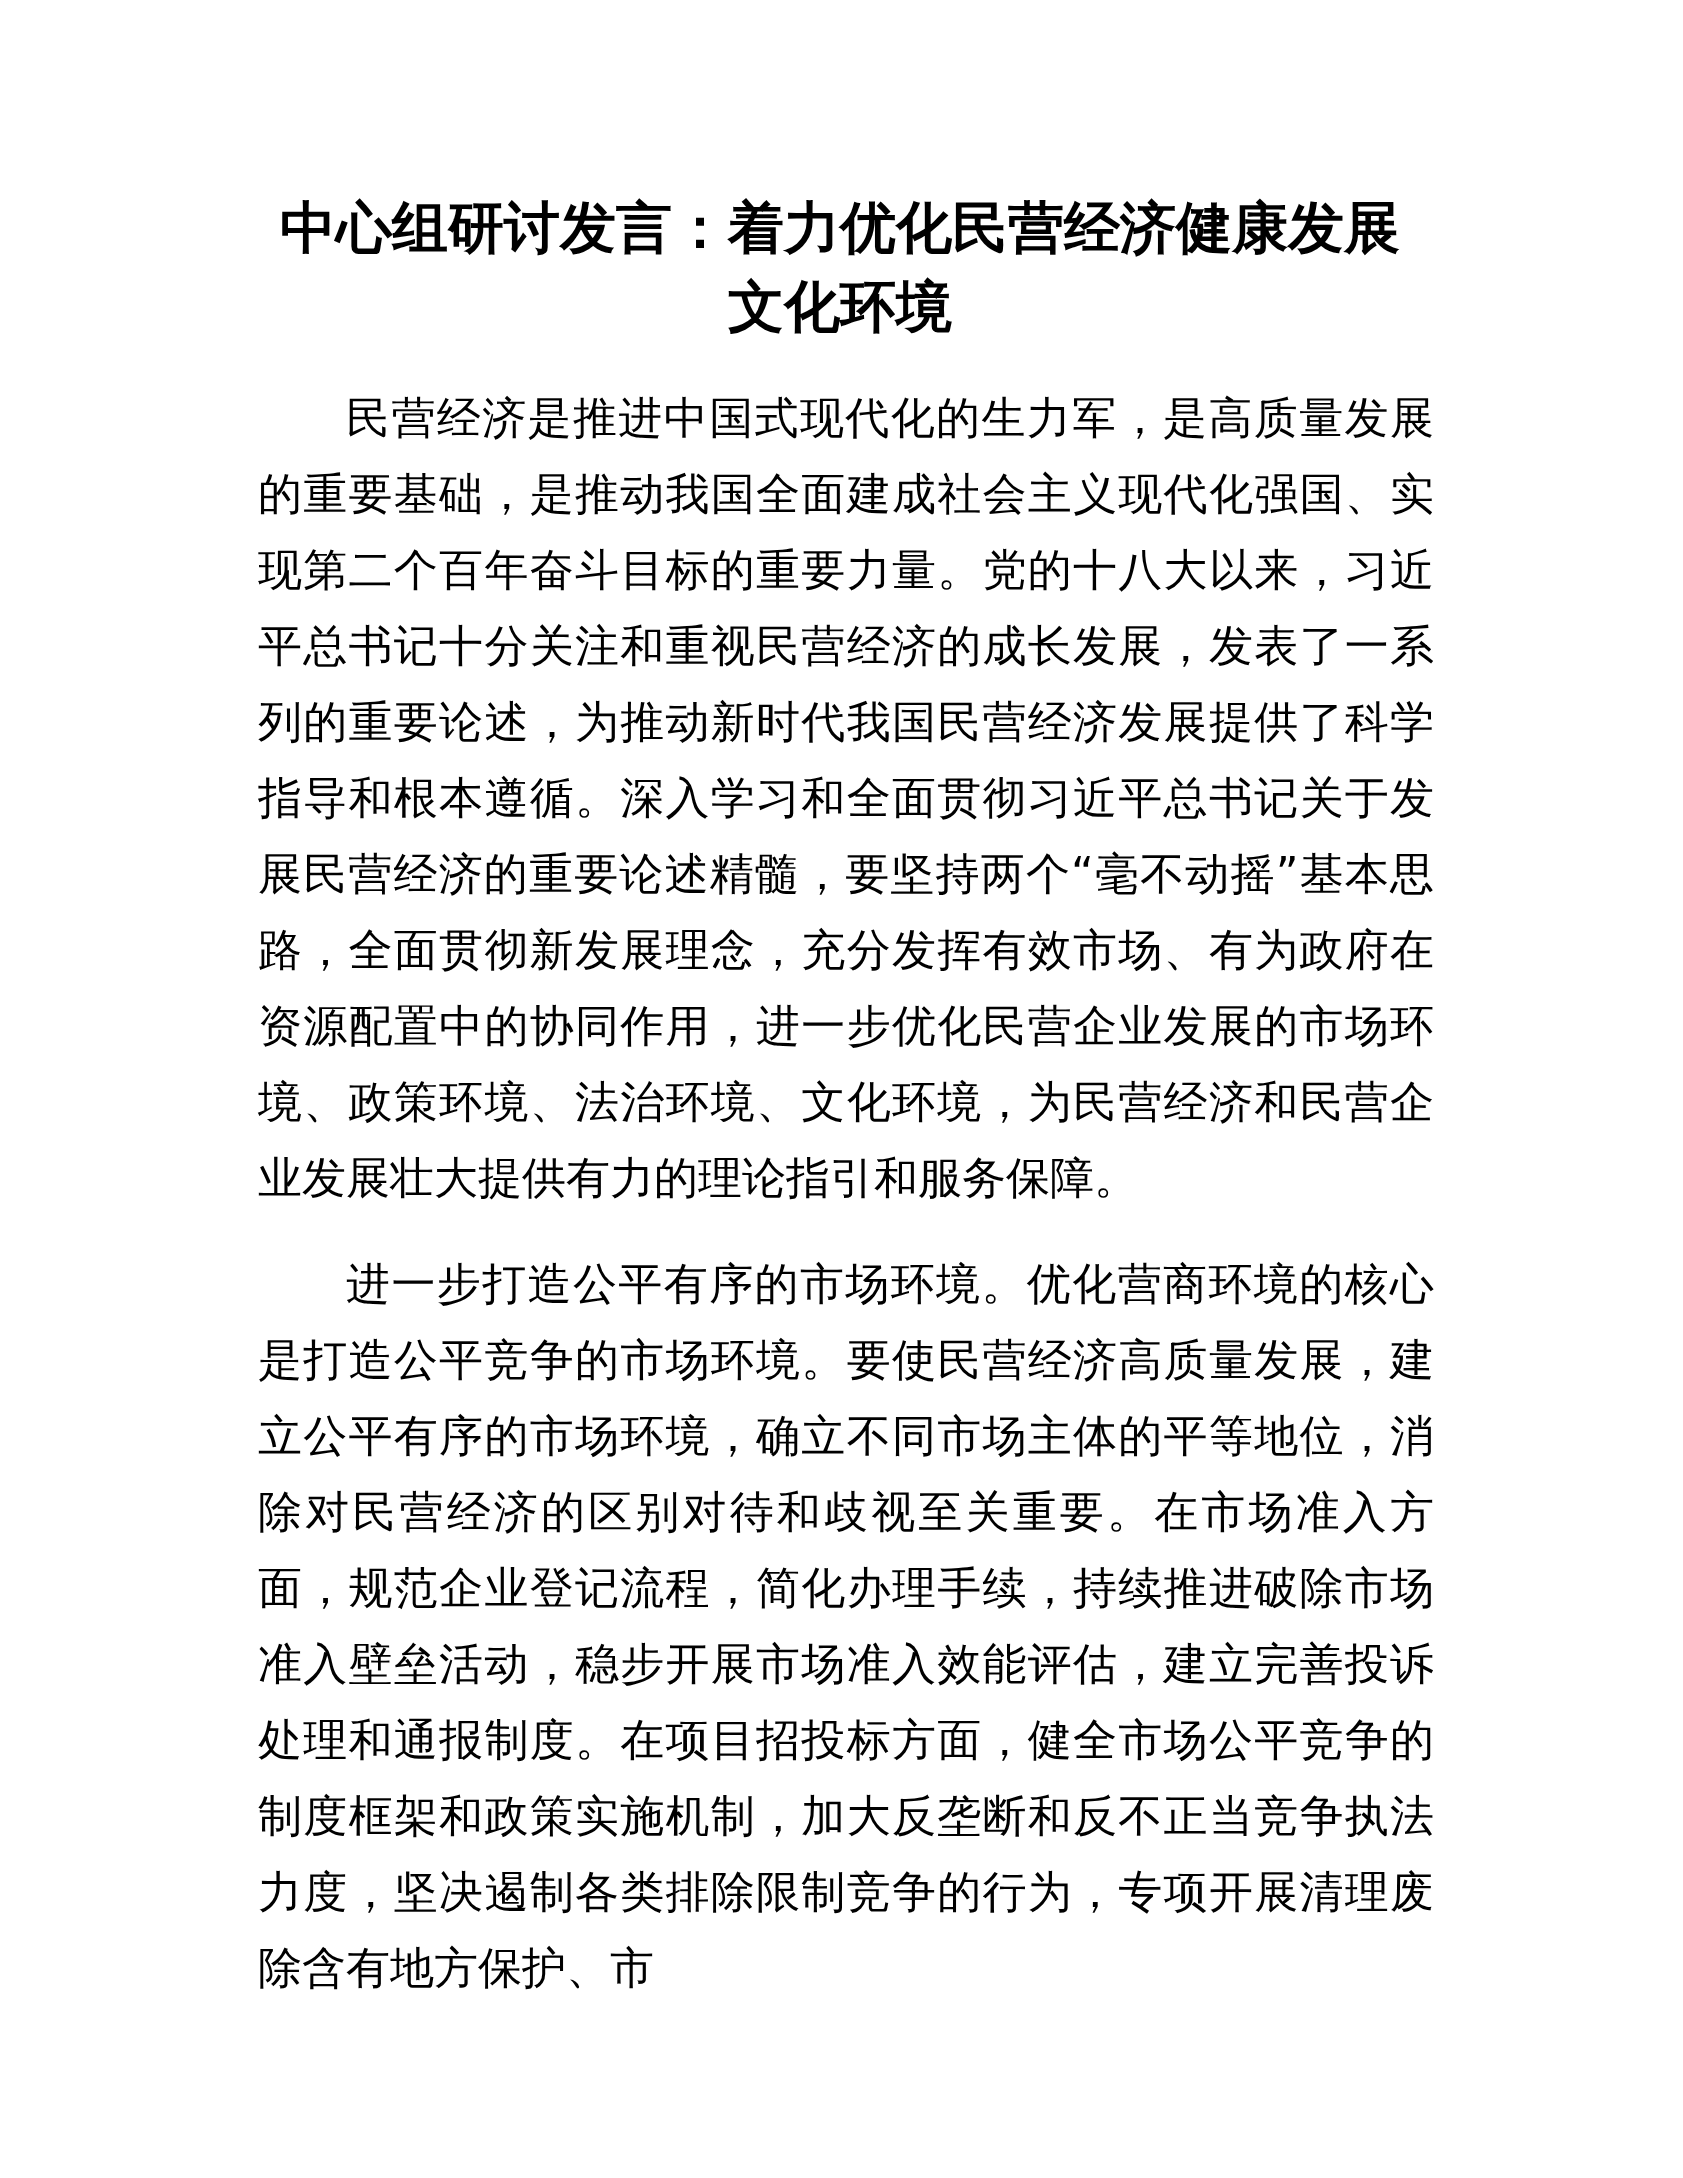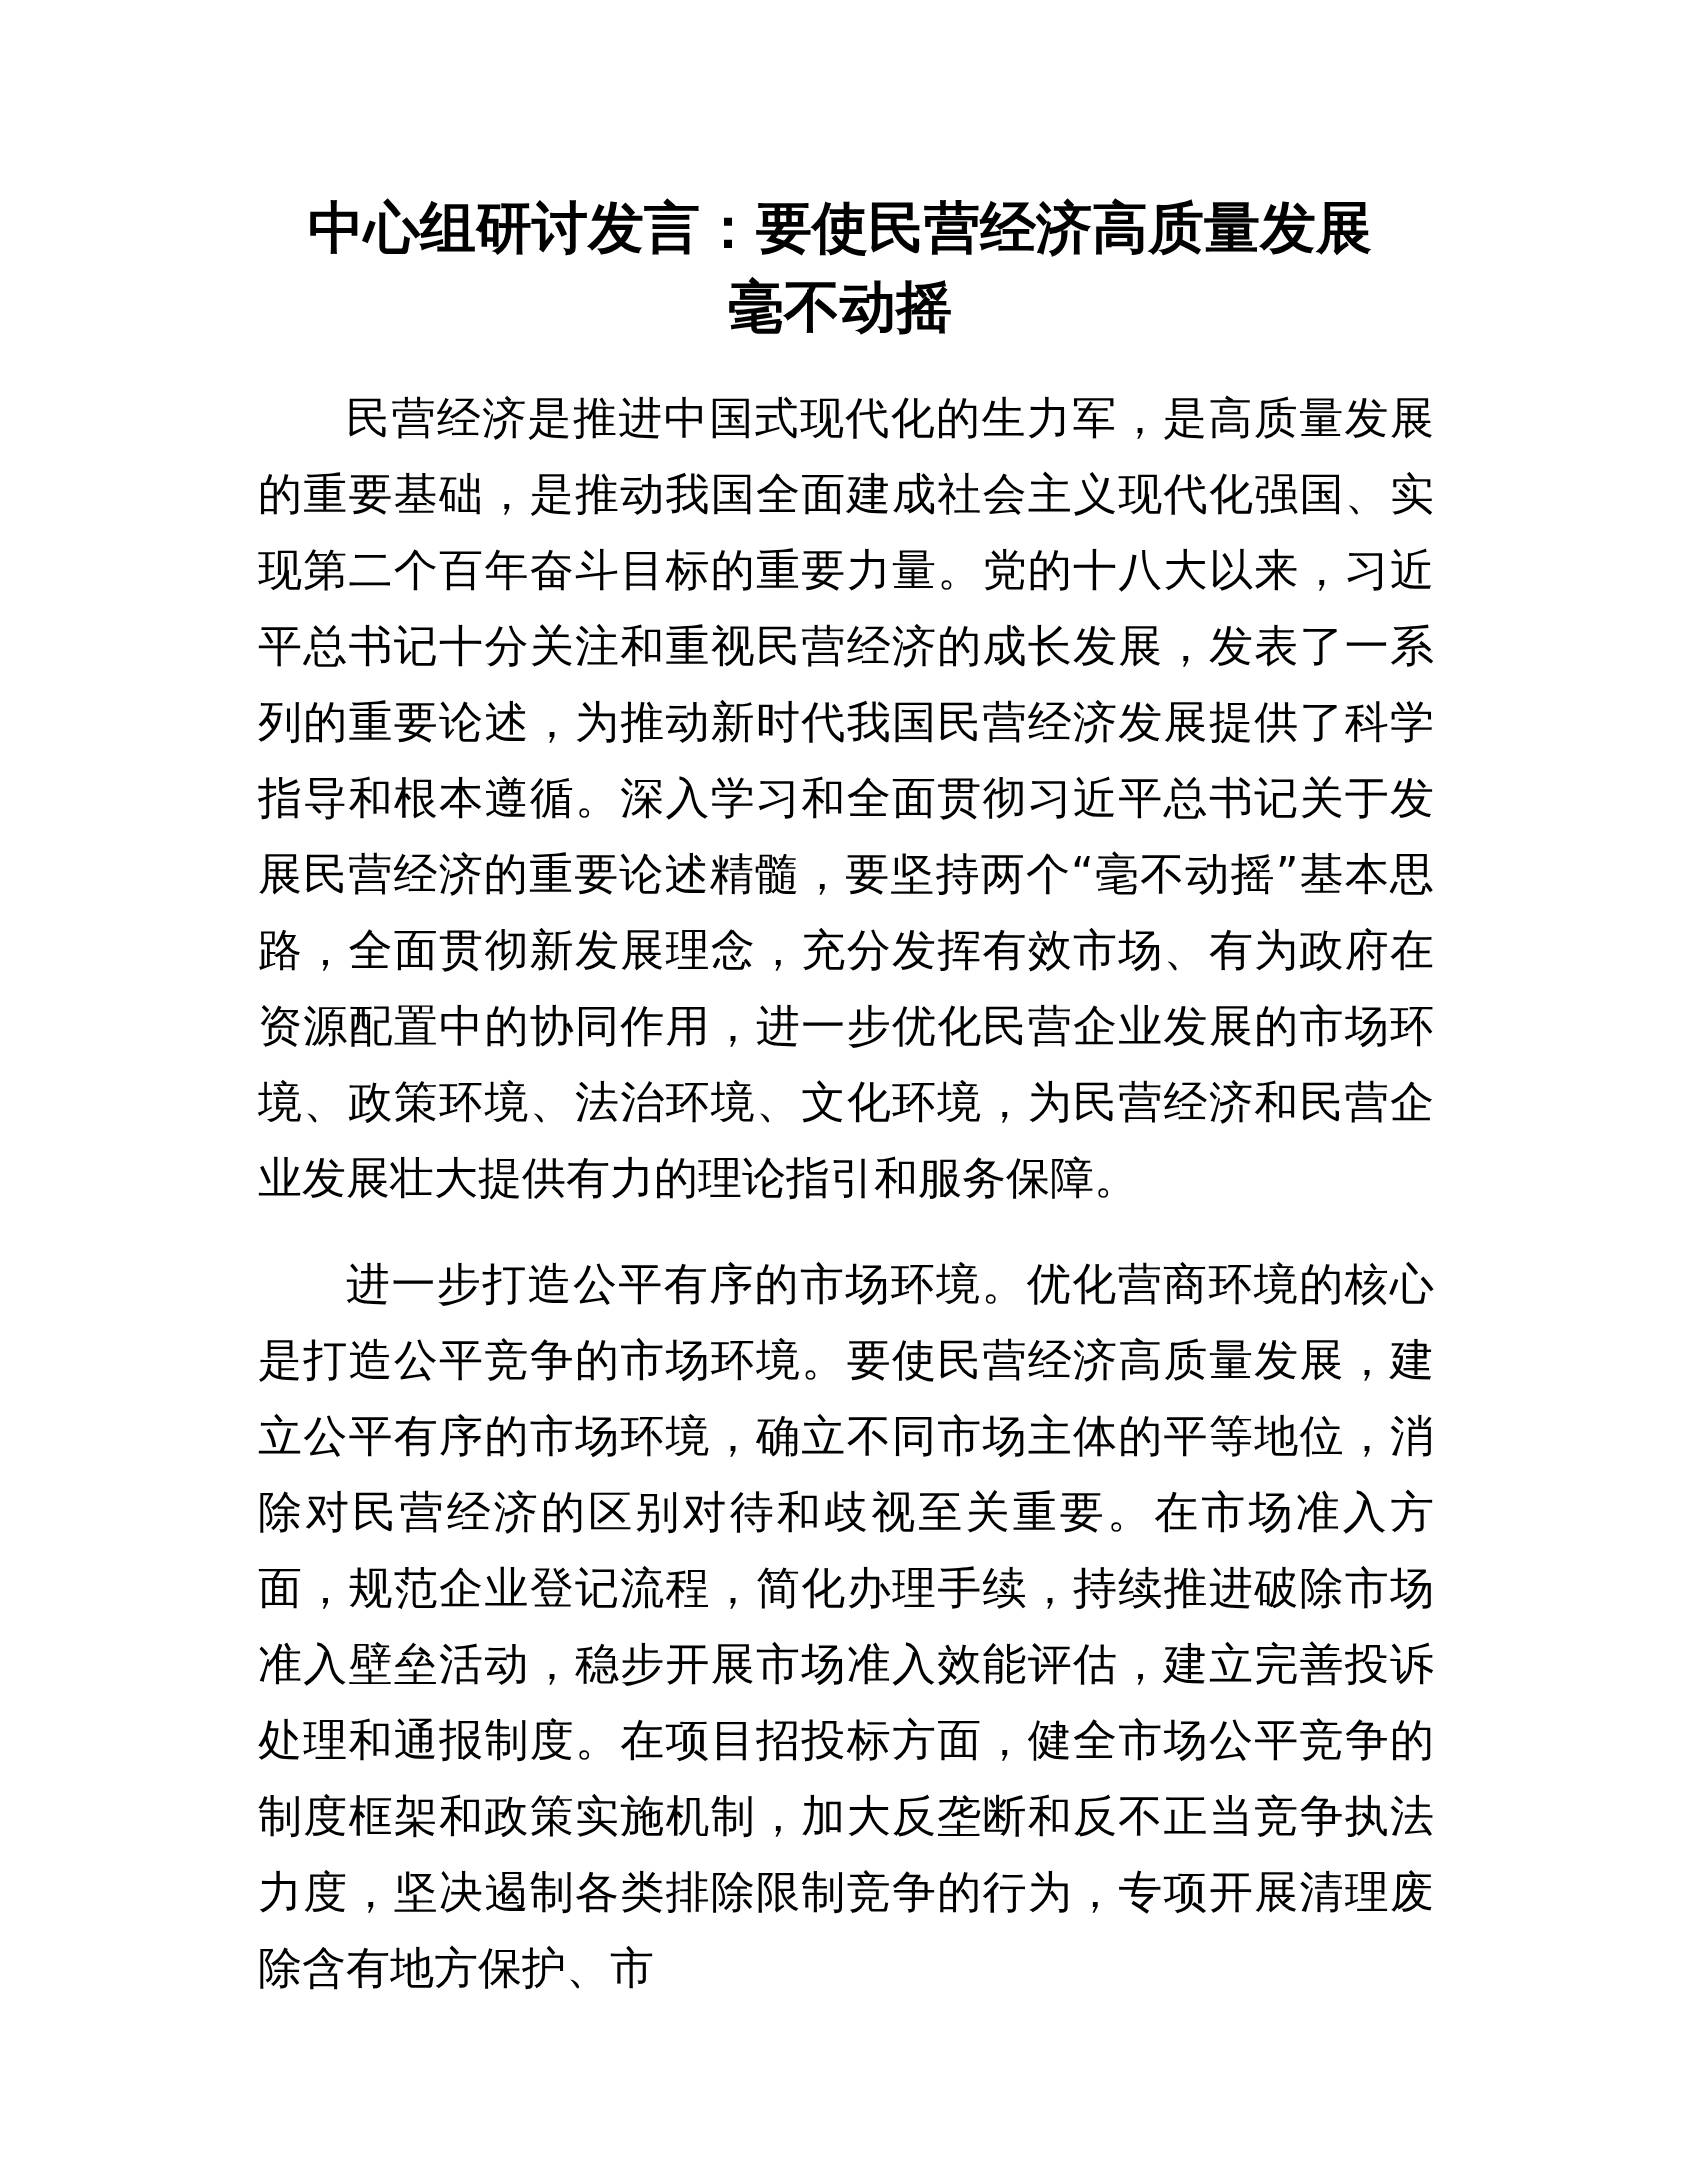--- a/index.html
+++ b/index.html
@@ -37,21 +37,21 @@
     text-indent: 2em;
     margin: 0 0 30px 12px;
     word-break: break-all;
   }
 </style>
 </head>
 <body>
 
 <div class="page">
   <h1 class="doc-title">
-    <span class="title-line">中心组研讨发言：要使民营经济高质量发展</span>
-    <span class="title-line">毫不动摇</span>
+    <span class="title-line">中心组研讨发言：着力优化民营经济健康发展</span>
+    <span class="title-line">文化环境</span>
   </h1>
   <div class="doc-body">
     <p>民营经济是推进中国式现代化的生力军，是高质量发展的重要基础，是推动我国全面建成社会主义现代化强国、实现第二个百年奋斗目标的重要力量。党的十八大以来，习近平总书记十分关注和重视民营经济的成长发展，发表了一系列的重要论述，为推动新时代我国民营经济发展提供了科学指导和根本遵循。深入学习和全面贯彻习近平总书记关于发展民营经济的重要论述精髓，要坚持两个“毫不动摇”基本思路，全面贯彻新发展理念，充分发挥有效市场、有为政府在资源配置中的协同作用，进一步优化民营企业发展的市场环境、政策环境、法治环境、文化环境，为民营经济和民营企业发展壮大提供有力的理论指引和服务保障。</p>
     <p>进一步打造公平有序的市场环境。优化营商环境的核心是打造公平竞争的市场环境。要使民营经济高质量发展，建立公平有序的市场环境，确立不同市场主体的平等地位，消除对民营经济的区别对待和歧视至关重要。在市场准入方面，规范企业登记流程，简化办理手续，持续推进破除市场准入壁垒活动，稳步开展市场准入效能评估，建立完善投诉处理和通报制度。在项目招投标方面，健全市场公平竞争的制度框架和政策实施机制，加大反垄断和反不正当竞争执法力度，坚决遏制各类排除限制竞争的行为，专项开展清理废除含有地方保护、市</p>
   </div>
 </div>
 
 
 </body></html>

